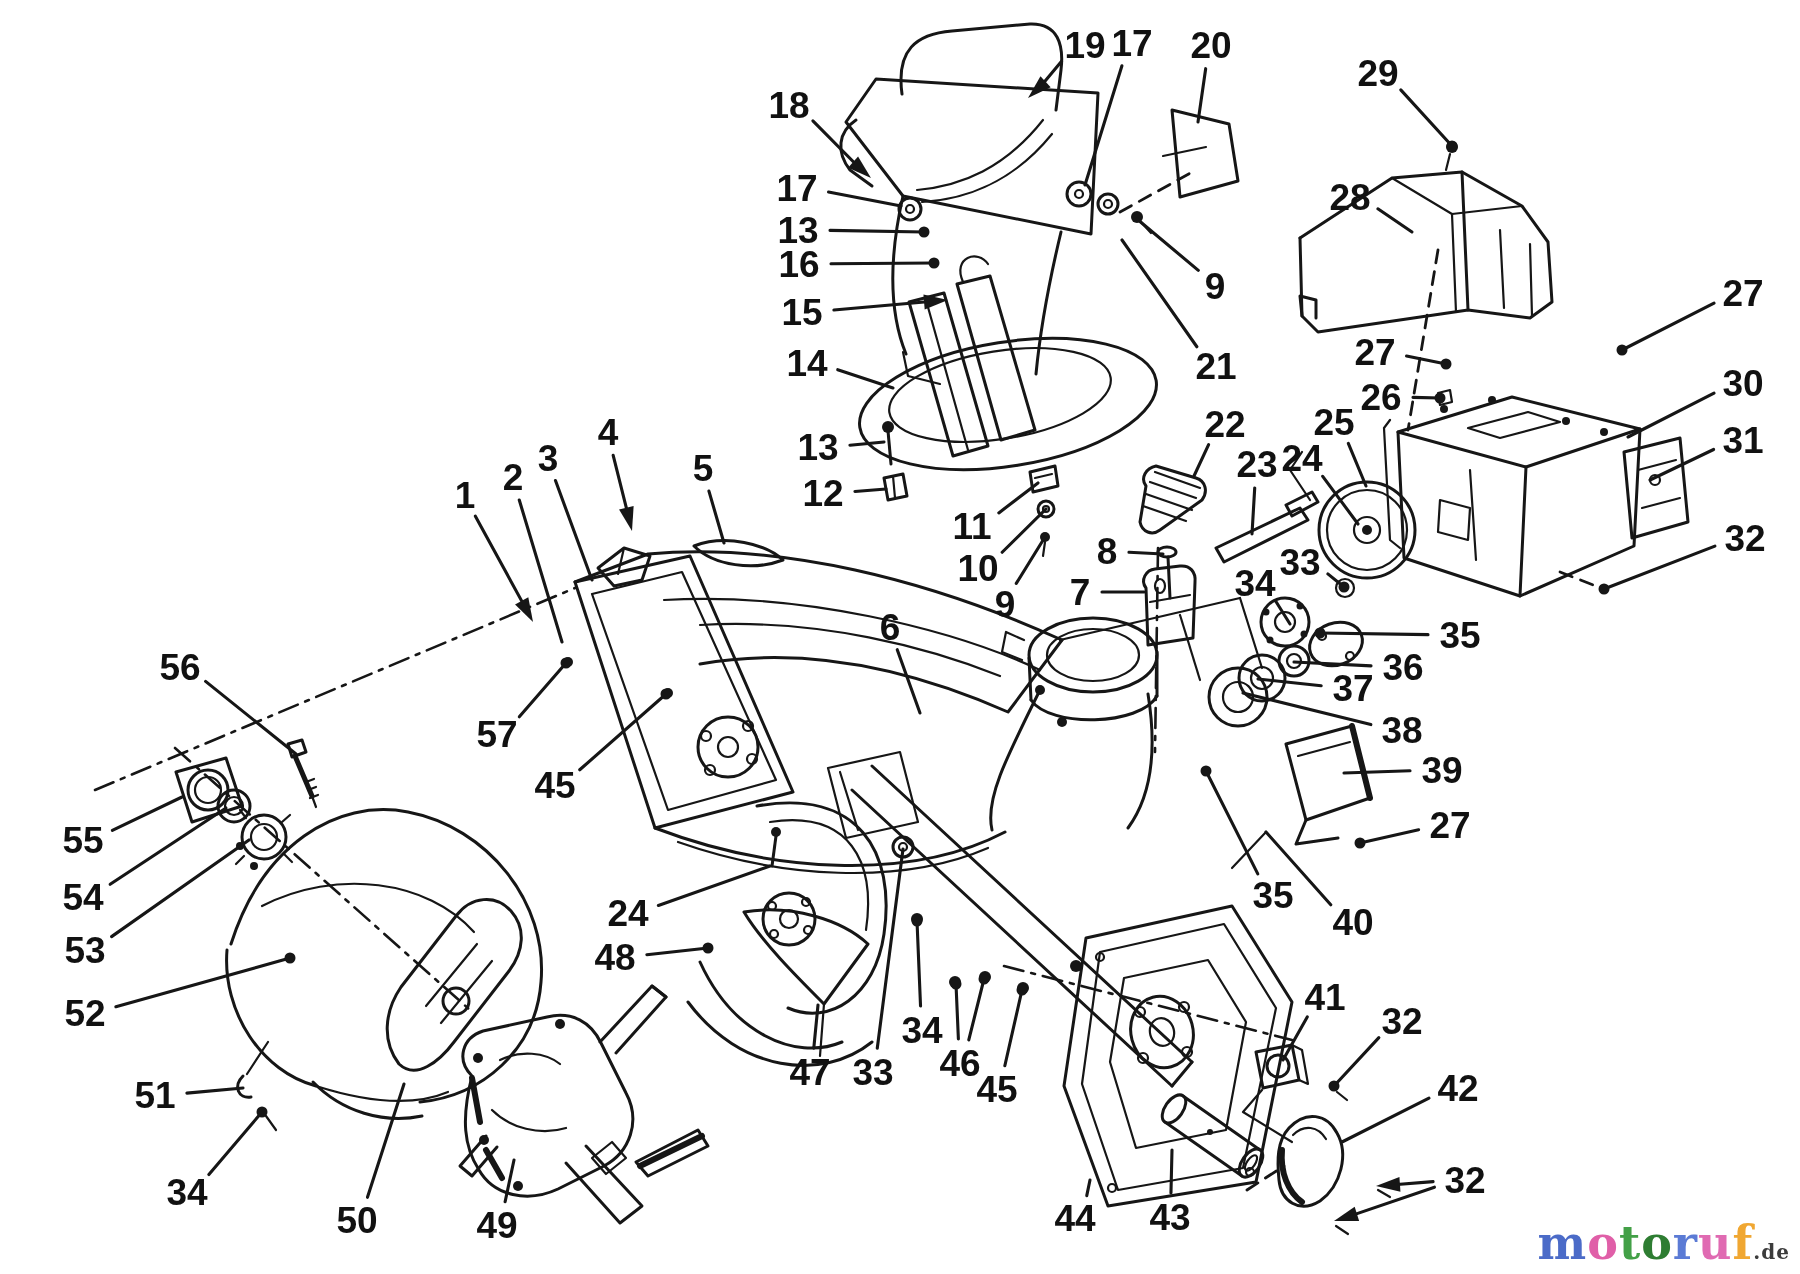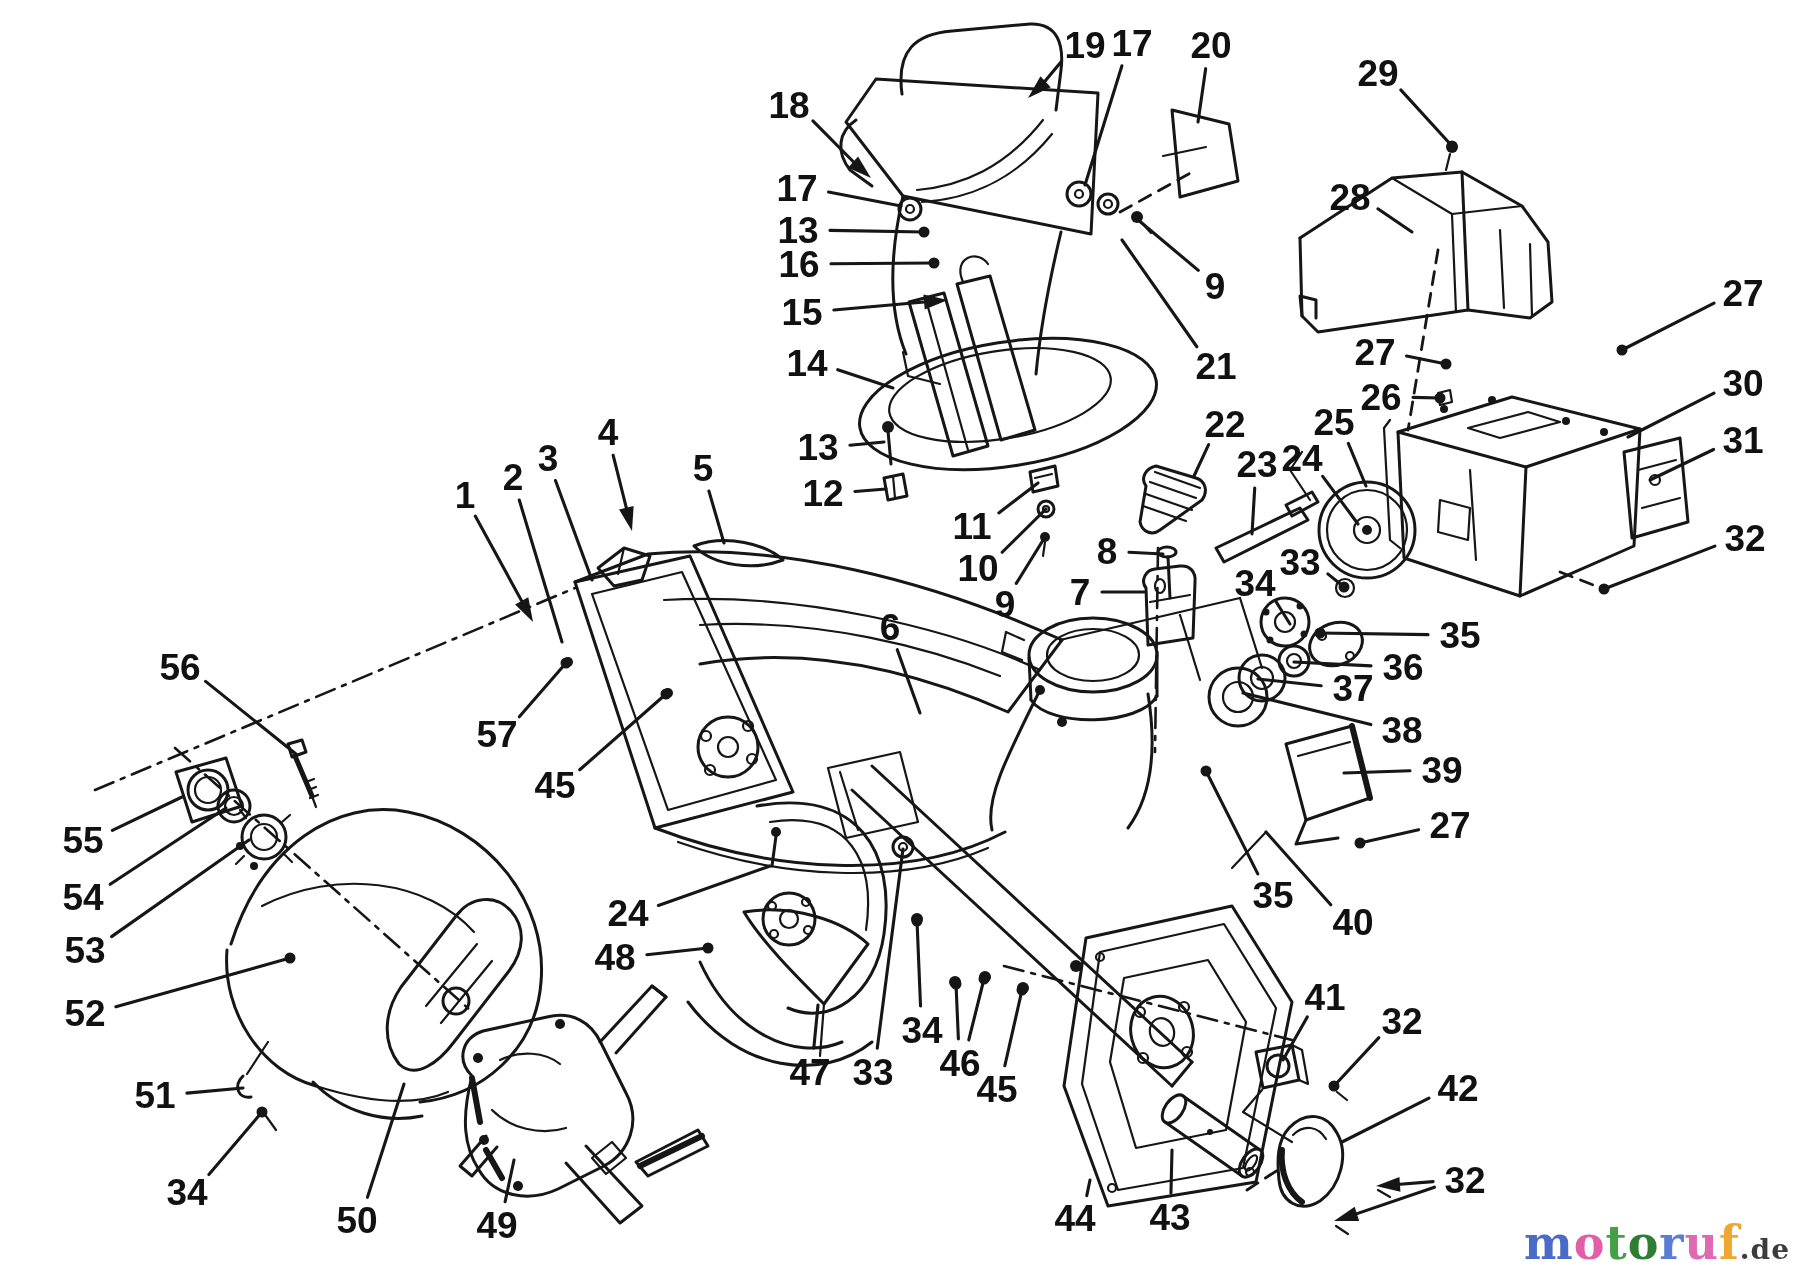--- a/index.html
+++ b/index.html
@@ -12,21 +12,21 @@
   #diagram-svg .thick{stroke-width:6;}
   #diagram-svg .fill{fill:#161616;stroke:none;}
   #diagram-svg .leader{stroke-width:3.1;}
   #diagram-svg .dashdot{stroke-dasharray:20,8,4,8;stroke-width:2.6;}
   #diagram-svg .dash{stroke-dasharray:13,9;stroke-width:2.8;}
   #diagram-svg text.callout-num{font-family:"Liberation Sans","DejaVu Sans",sans-serif;
       font-weight:bold;font-size:37px;fill:#111;stroke:none;text-anchor:middle;}
   .watermark{position:absolute;right:10px;bottom:8px;
       font-family:"DejaVu Serif","Liberation Serif",serif;font-weight:bold;
       font-size:46px;letter-spacing:1px;line-height:1;user-select:none;}
-  .watermark .suffix{font-size:28px;font-weight:bold;}
+  .watermark .suffix{font-size:20px;font-weight:bold;}
 </style>
 </head>
 <body>
 
 <div class="stage">
 <svg id="diagram-svg" width="1800" height="1274" viewBox="0 0 1800 1274" xmlns="http://www.w3.org/2000/svg">
 
   <g id="drawing">
 
     <g>

